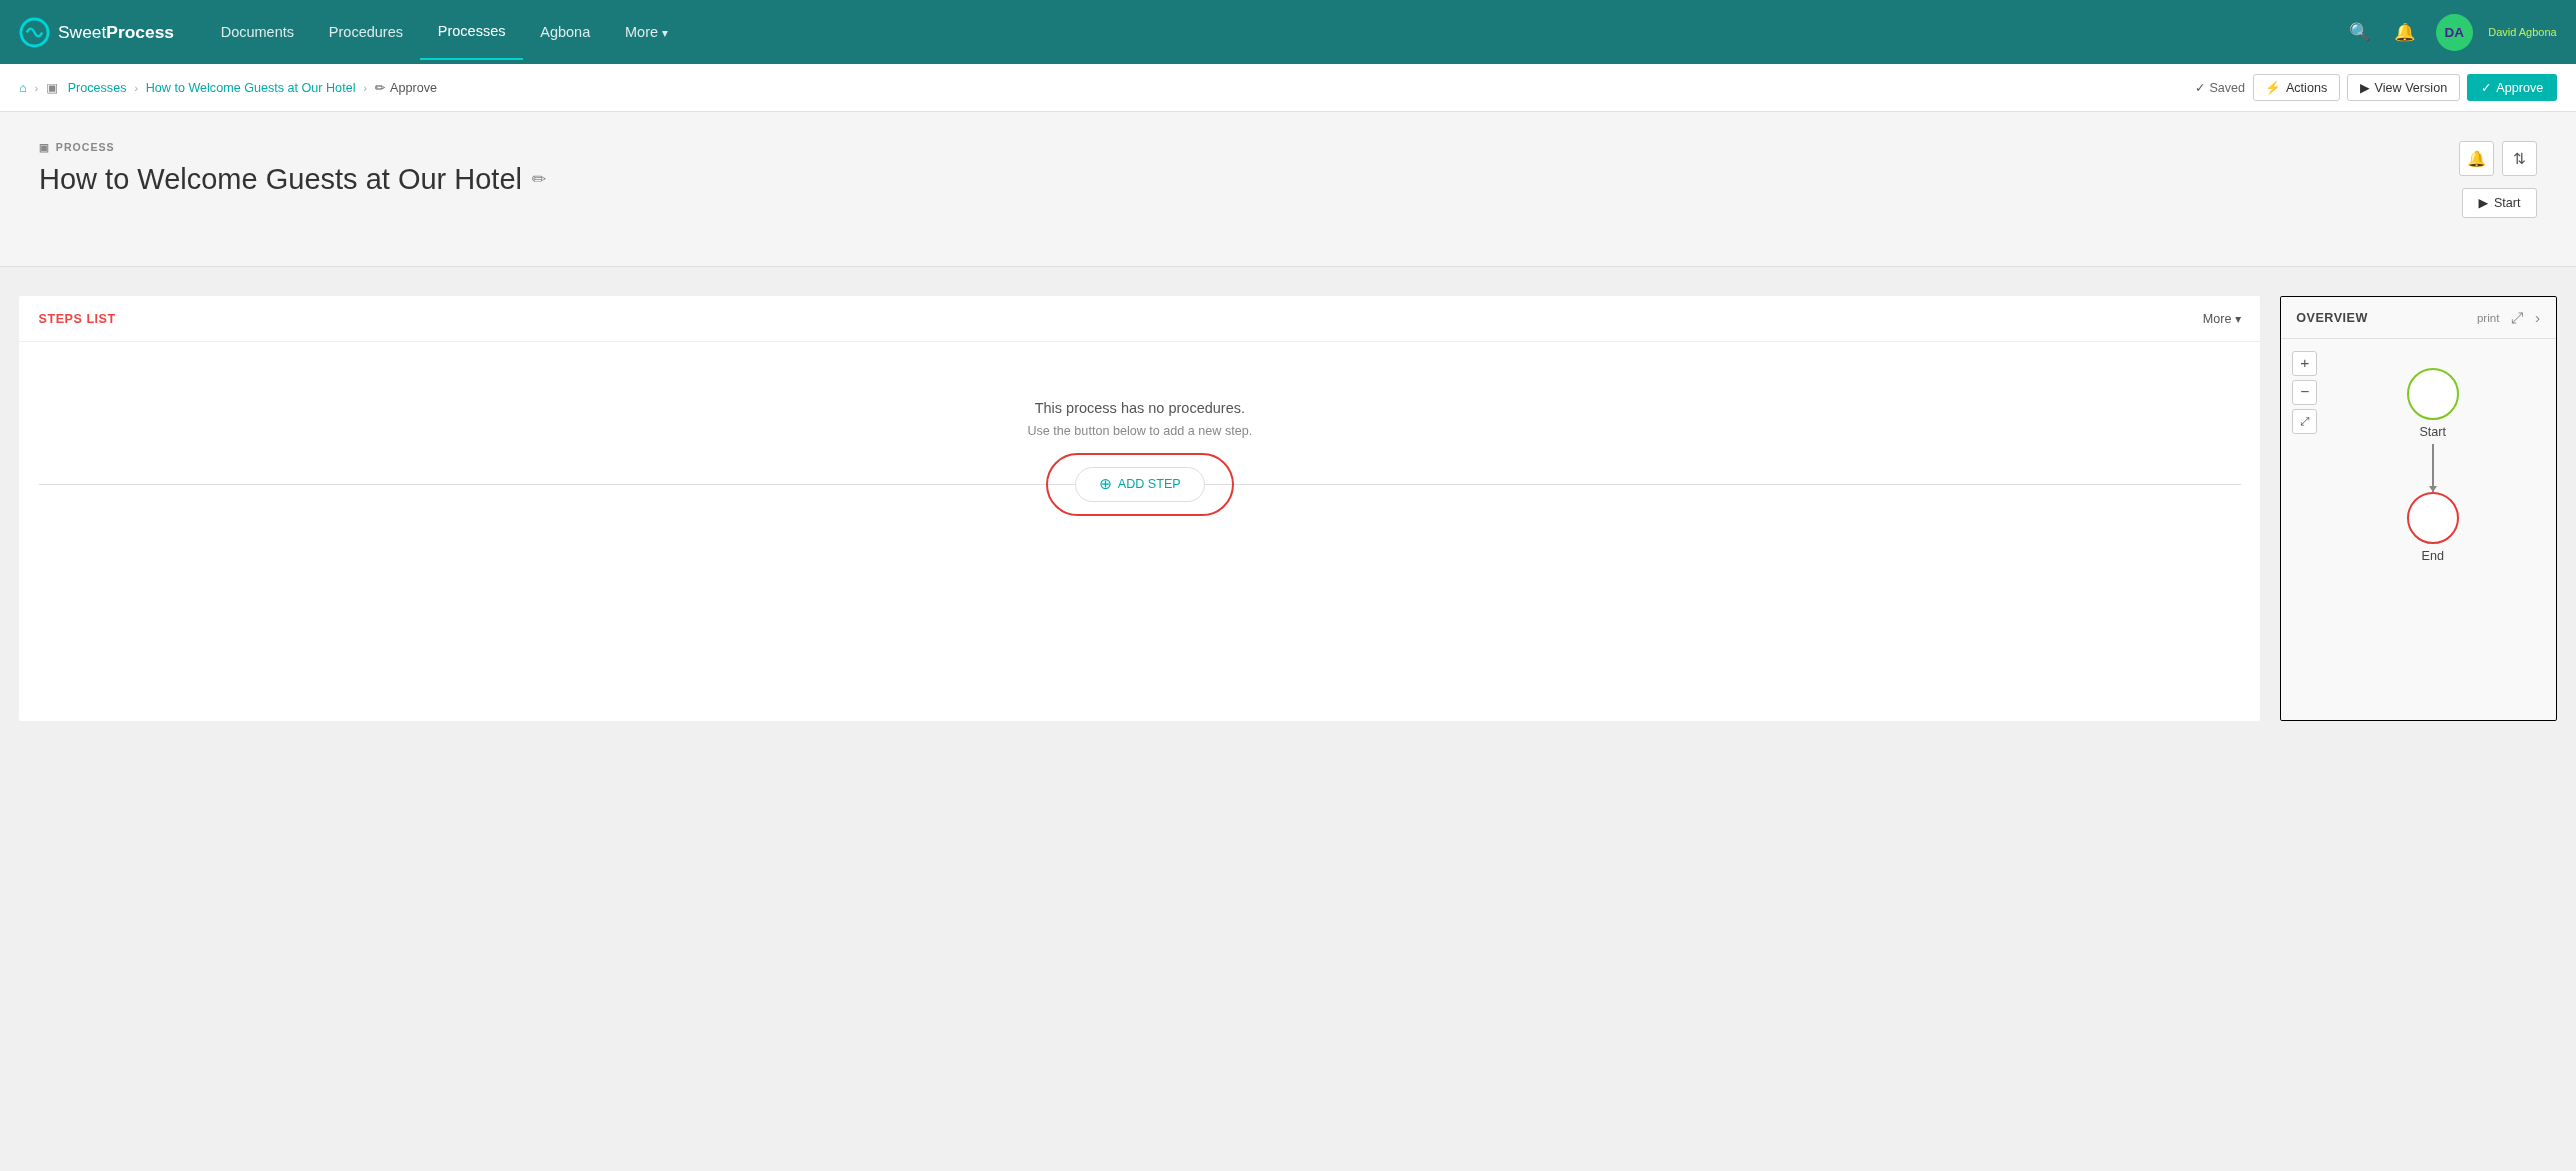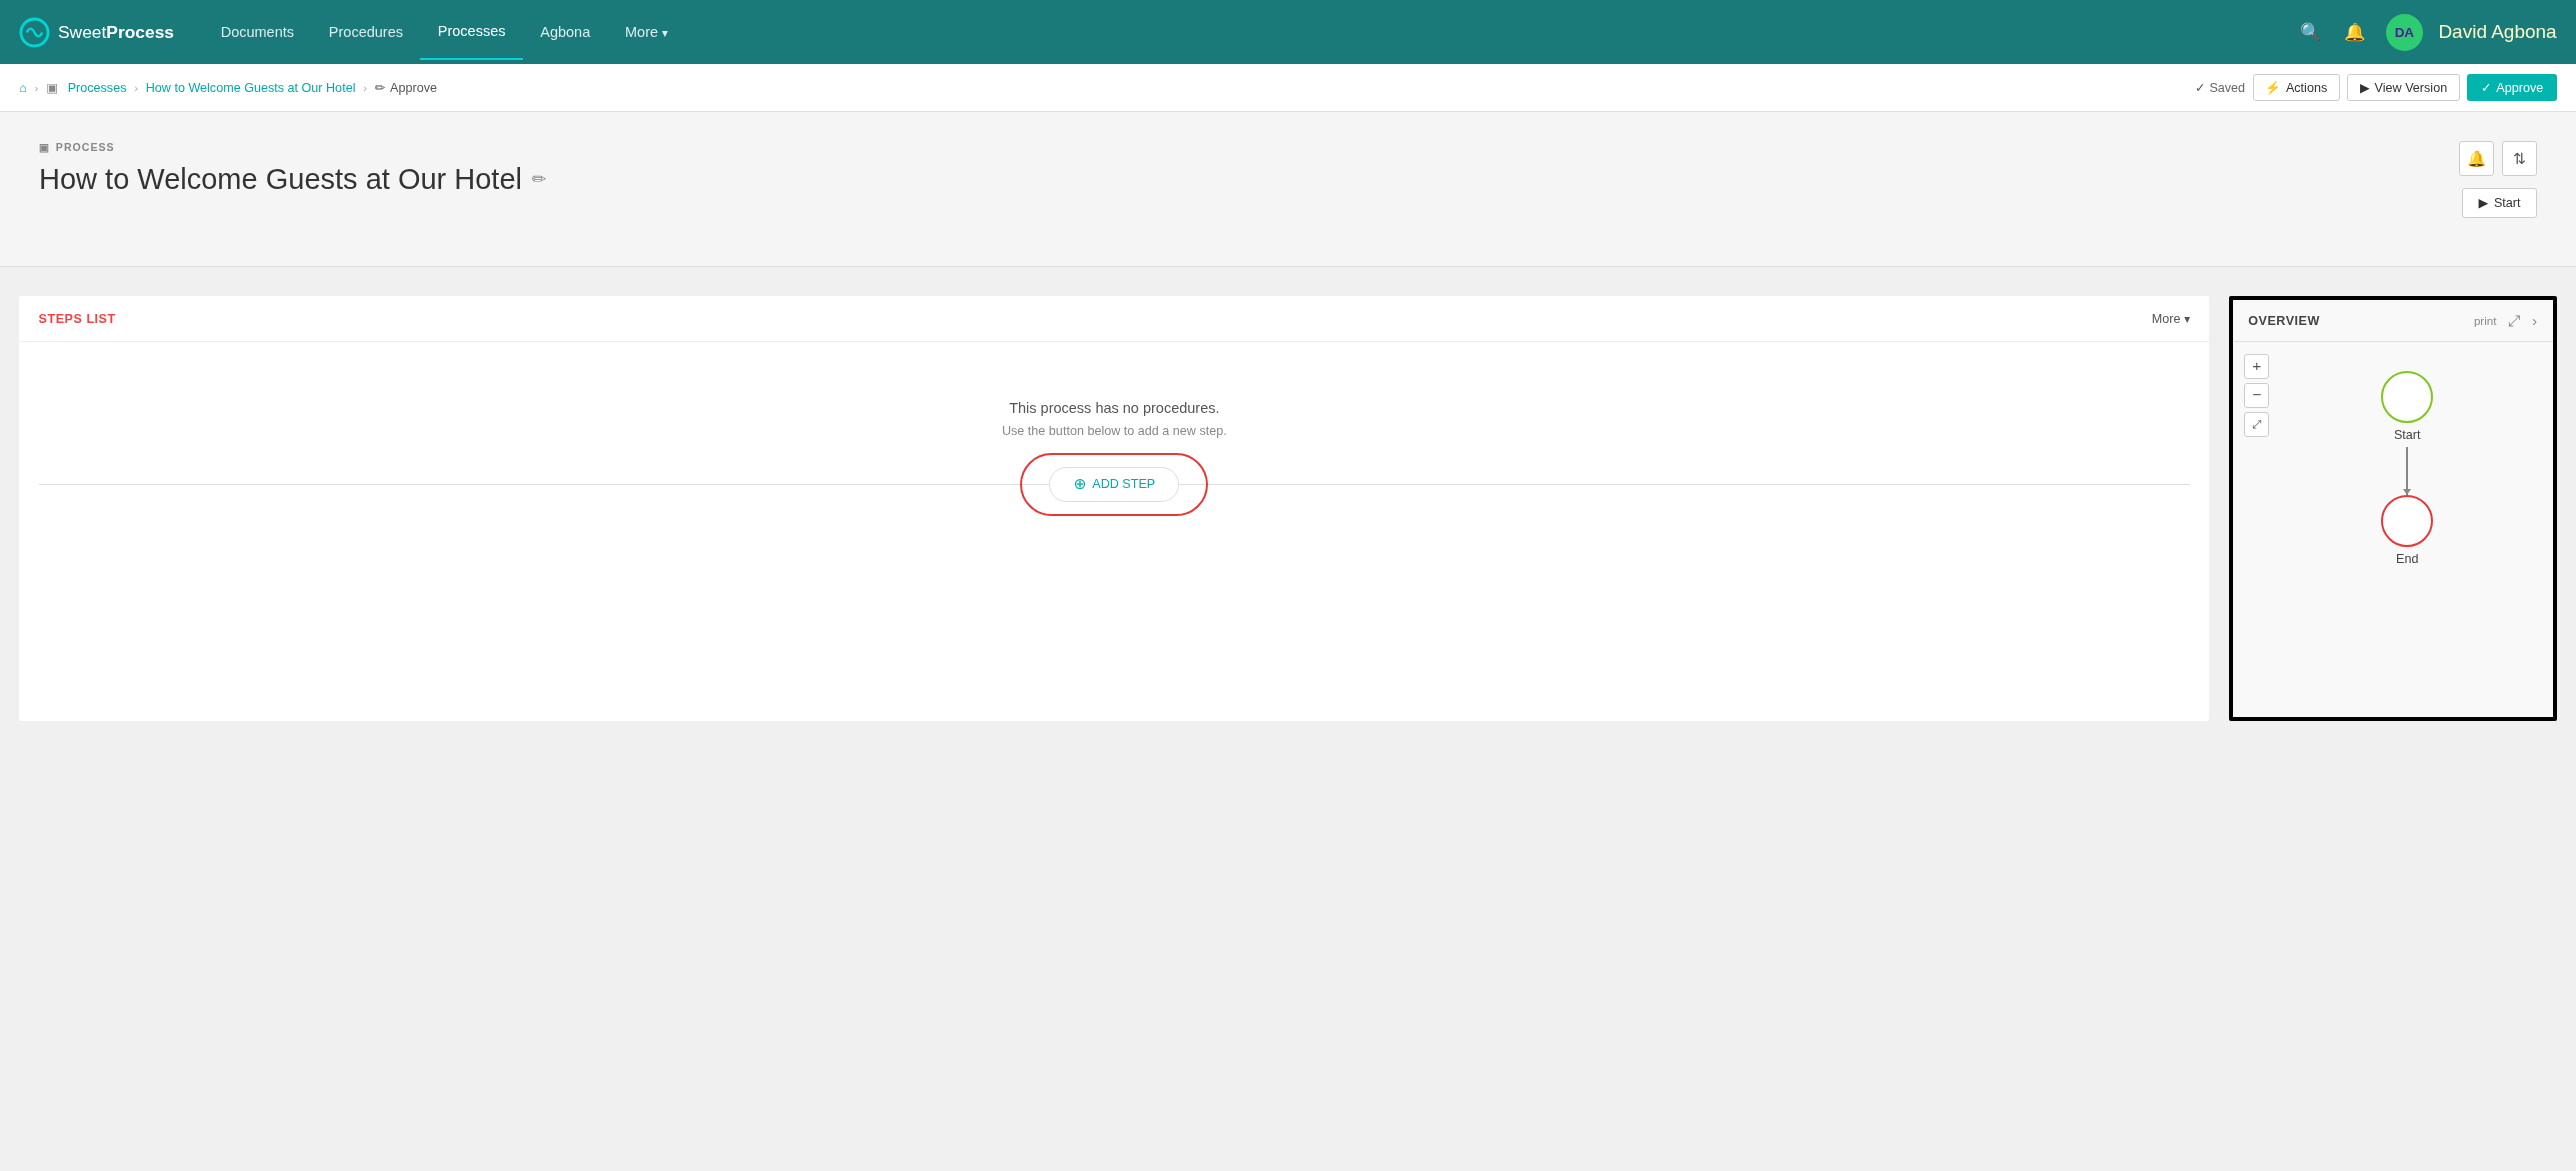--- a/index.html
+++ b/index.html
@@ -79,22 +79,22 @@
       background: #2ecc71;
       display: flex;
       align-items: center;
       justify-content: center;
       color: #4c1d95;
       font-weight: bold;
       font-size: 13.5px;
       cursor: pointer;
     }
     .user-name {
-      color: #fef9c3;
-      font-size: 19px;
+      color: #bef264;
+      font-size: 11px;
       cursor: pointer;
     }
 
     
     .breadcrumb-bar {
       background: white;
       height: 48px;
       display: flex;
       align-items: center;
       padding: 0 19.3px;
@@ -354,23 +354,23 @@
       left: -29px;
       right: -29px;
       bottom: -13.5px;
       border: 2.4px solid #e53935;
       border-radius: 48px;
       pointer-events: none;
     }
 
     
     .overview-panel {
-      width: 328px;
+      width: 277px;
       background: #f9f9f9;
-      border: 4px solid #000000;
+      border: 1px solid #000000;
       border-radius: 1.9px;
       min-height: 386px;
     }
     .overview-header {
       display: flex;
       justify-content: space-between;
       align-items: center;
       padding: 11.6px 15.5px;
       border-bottom: 1px solid #e0e0e0;
     }

